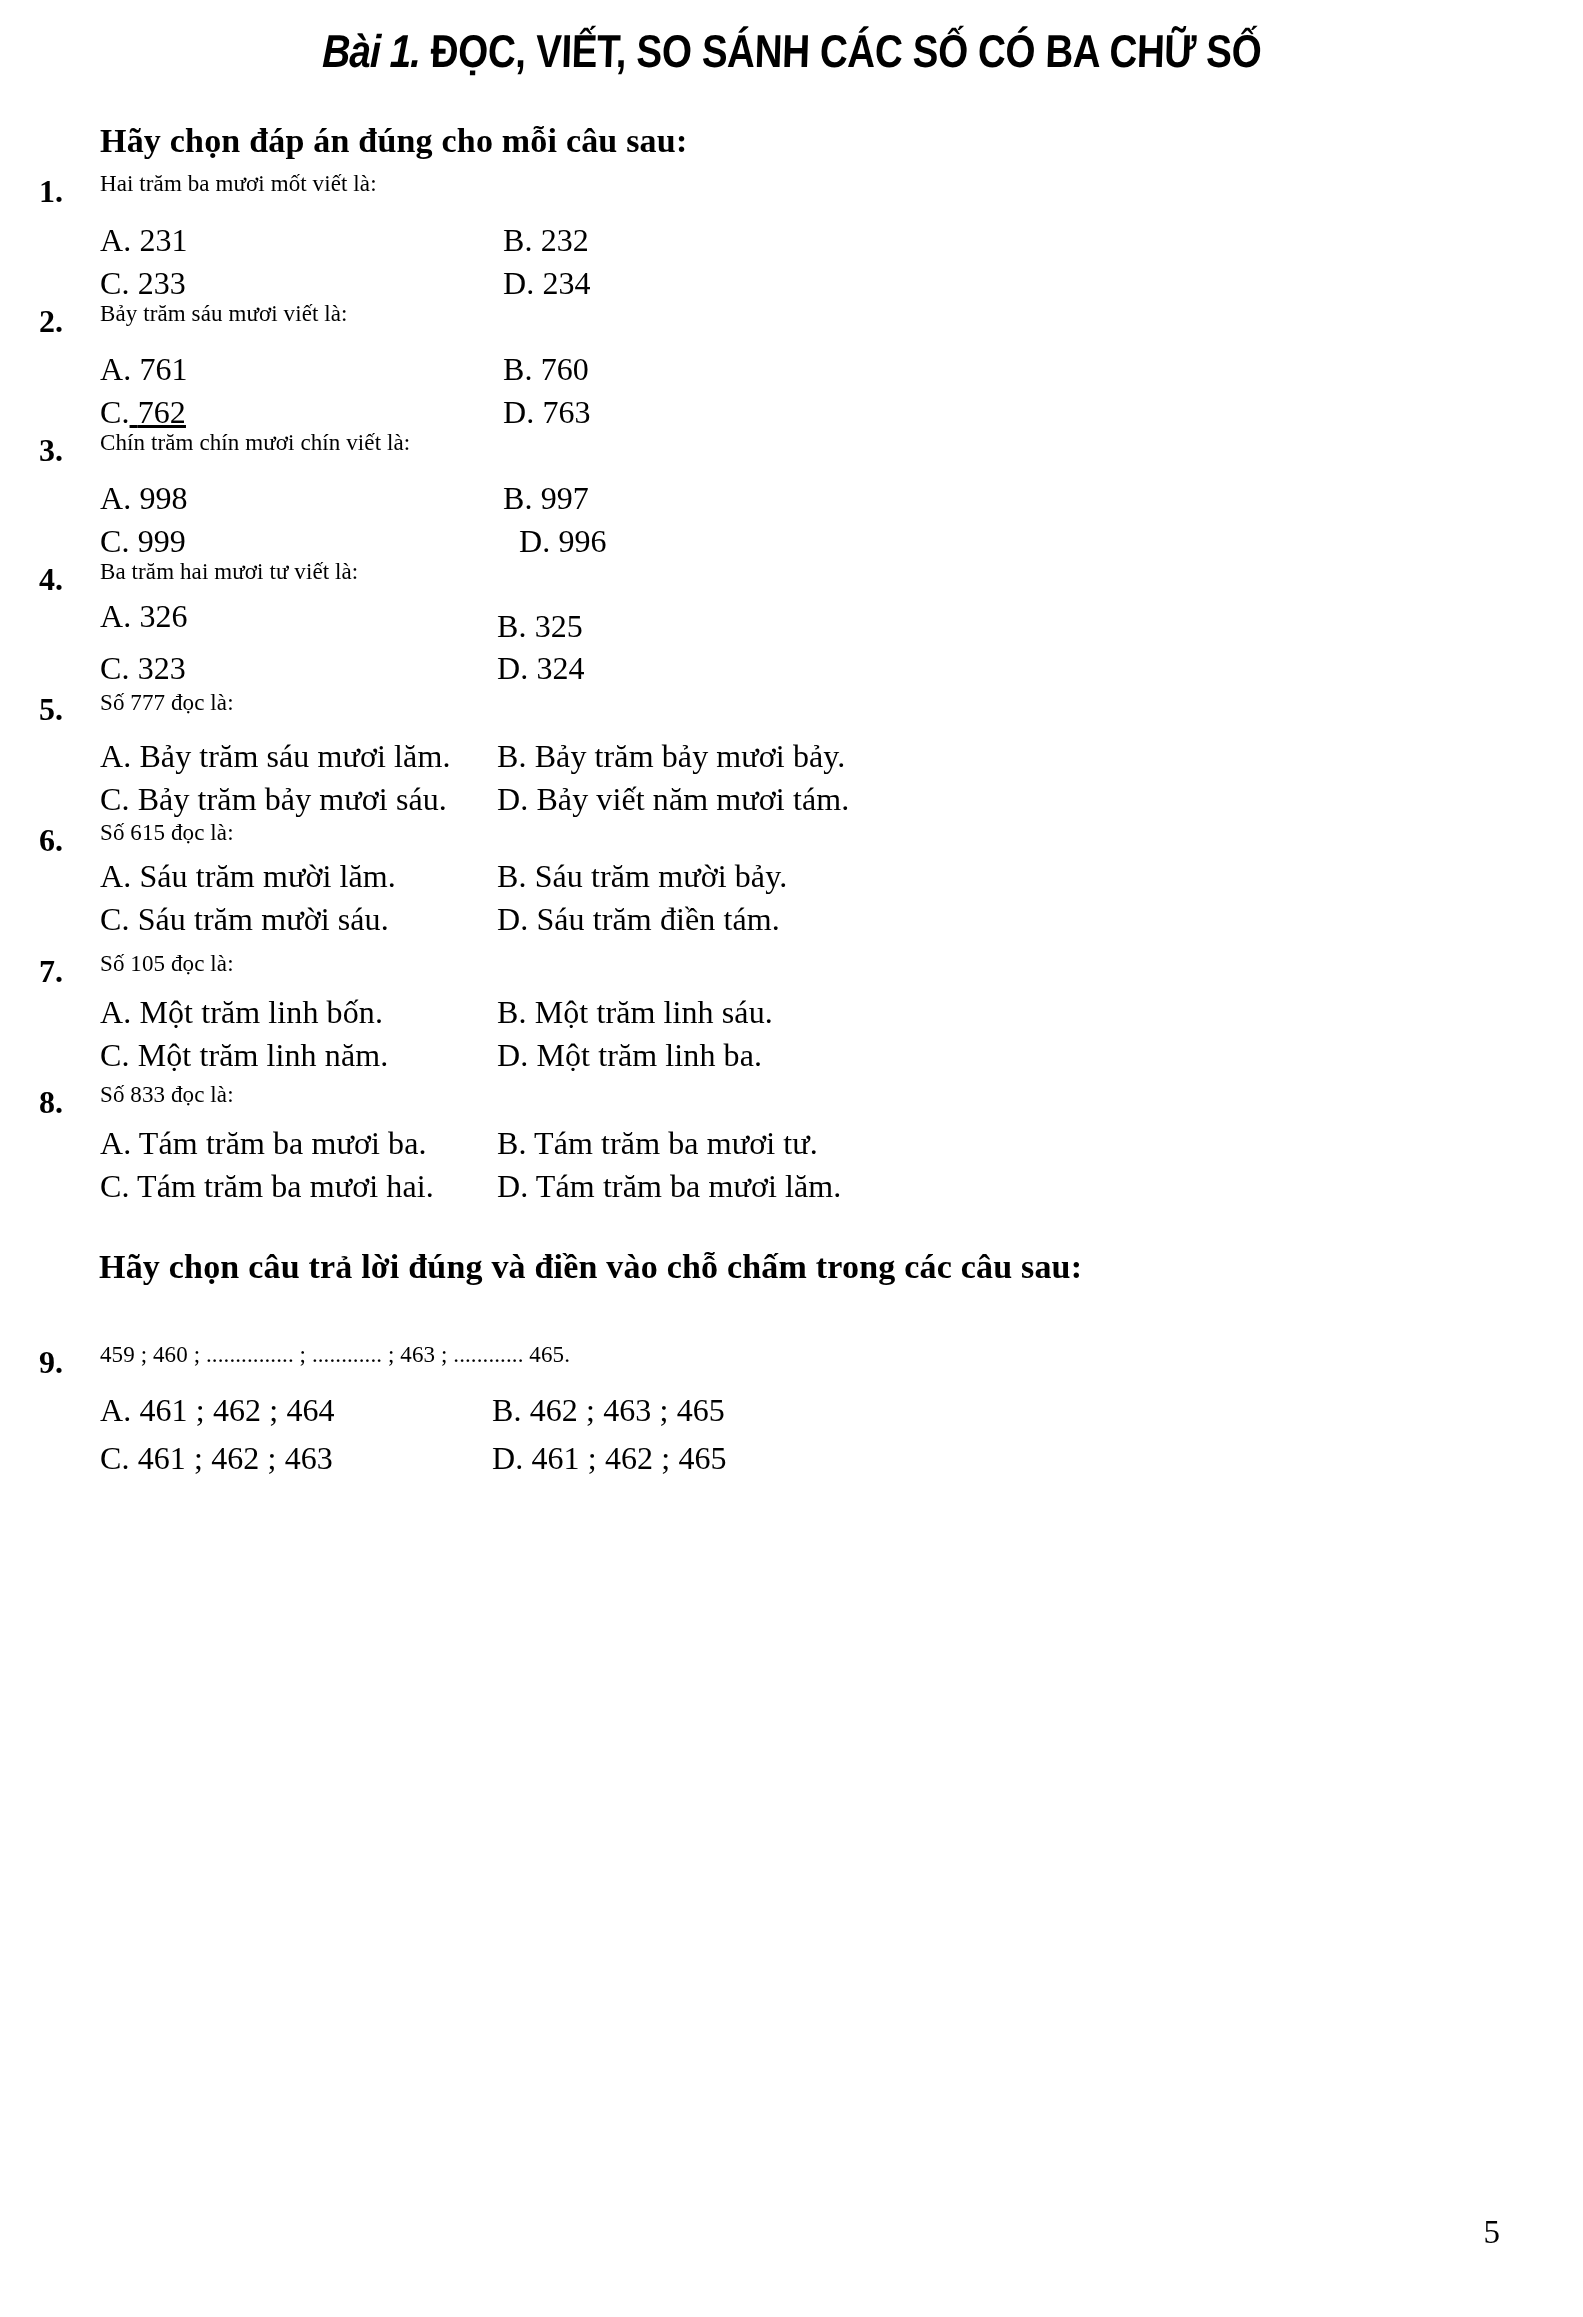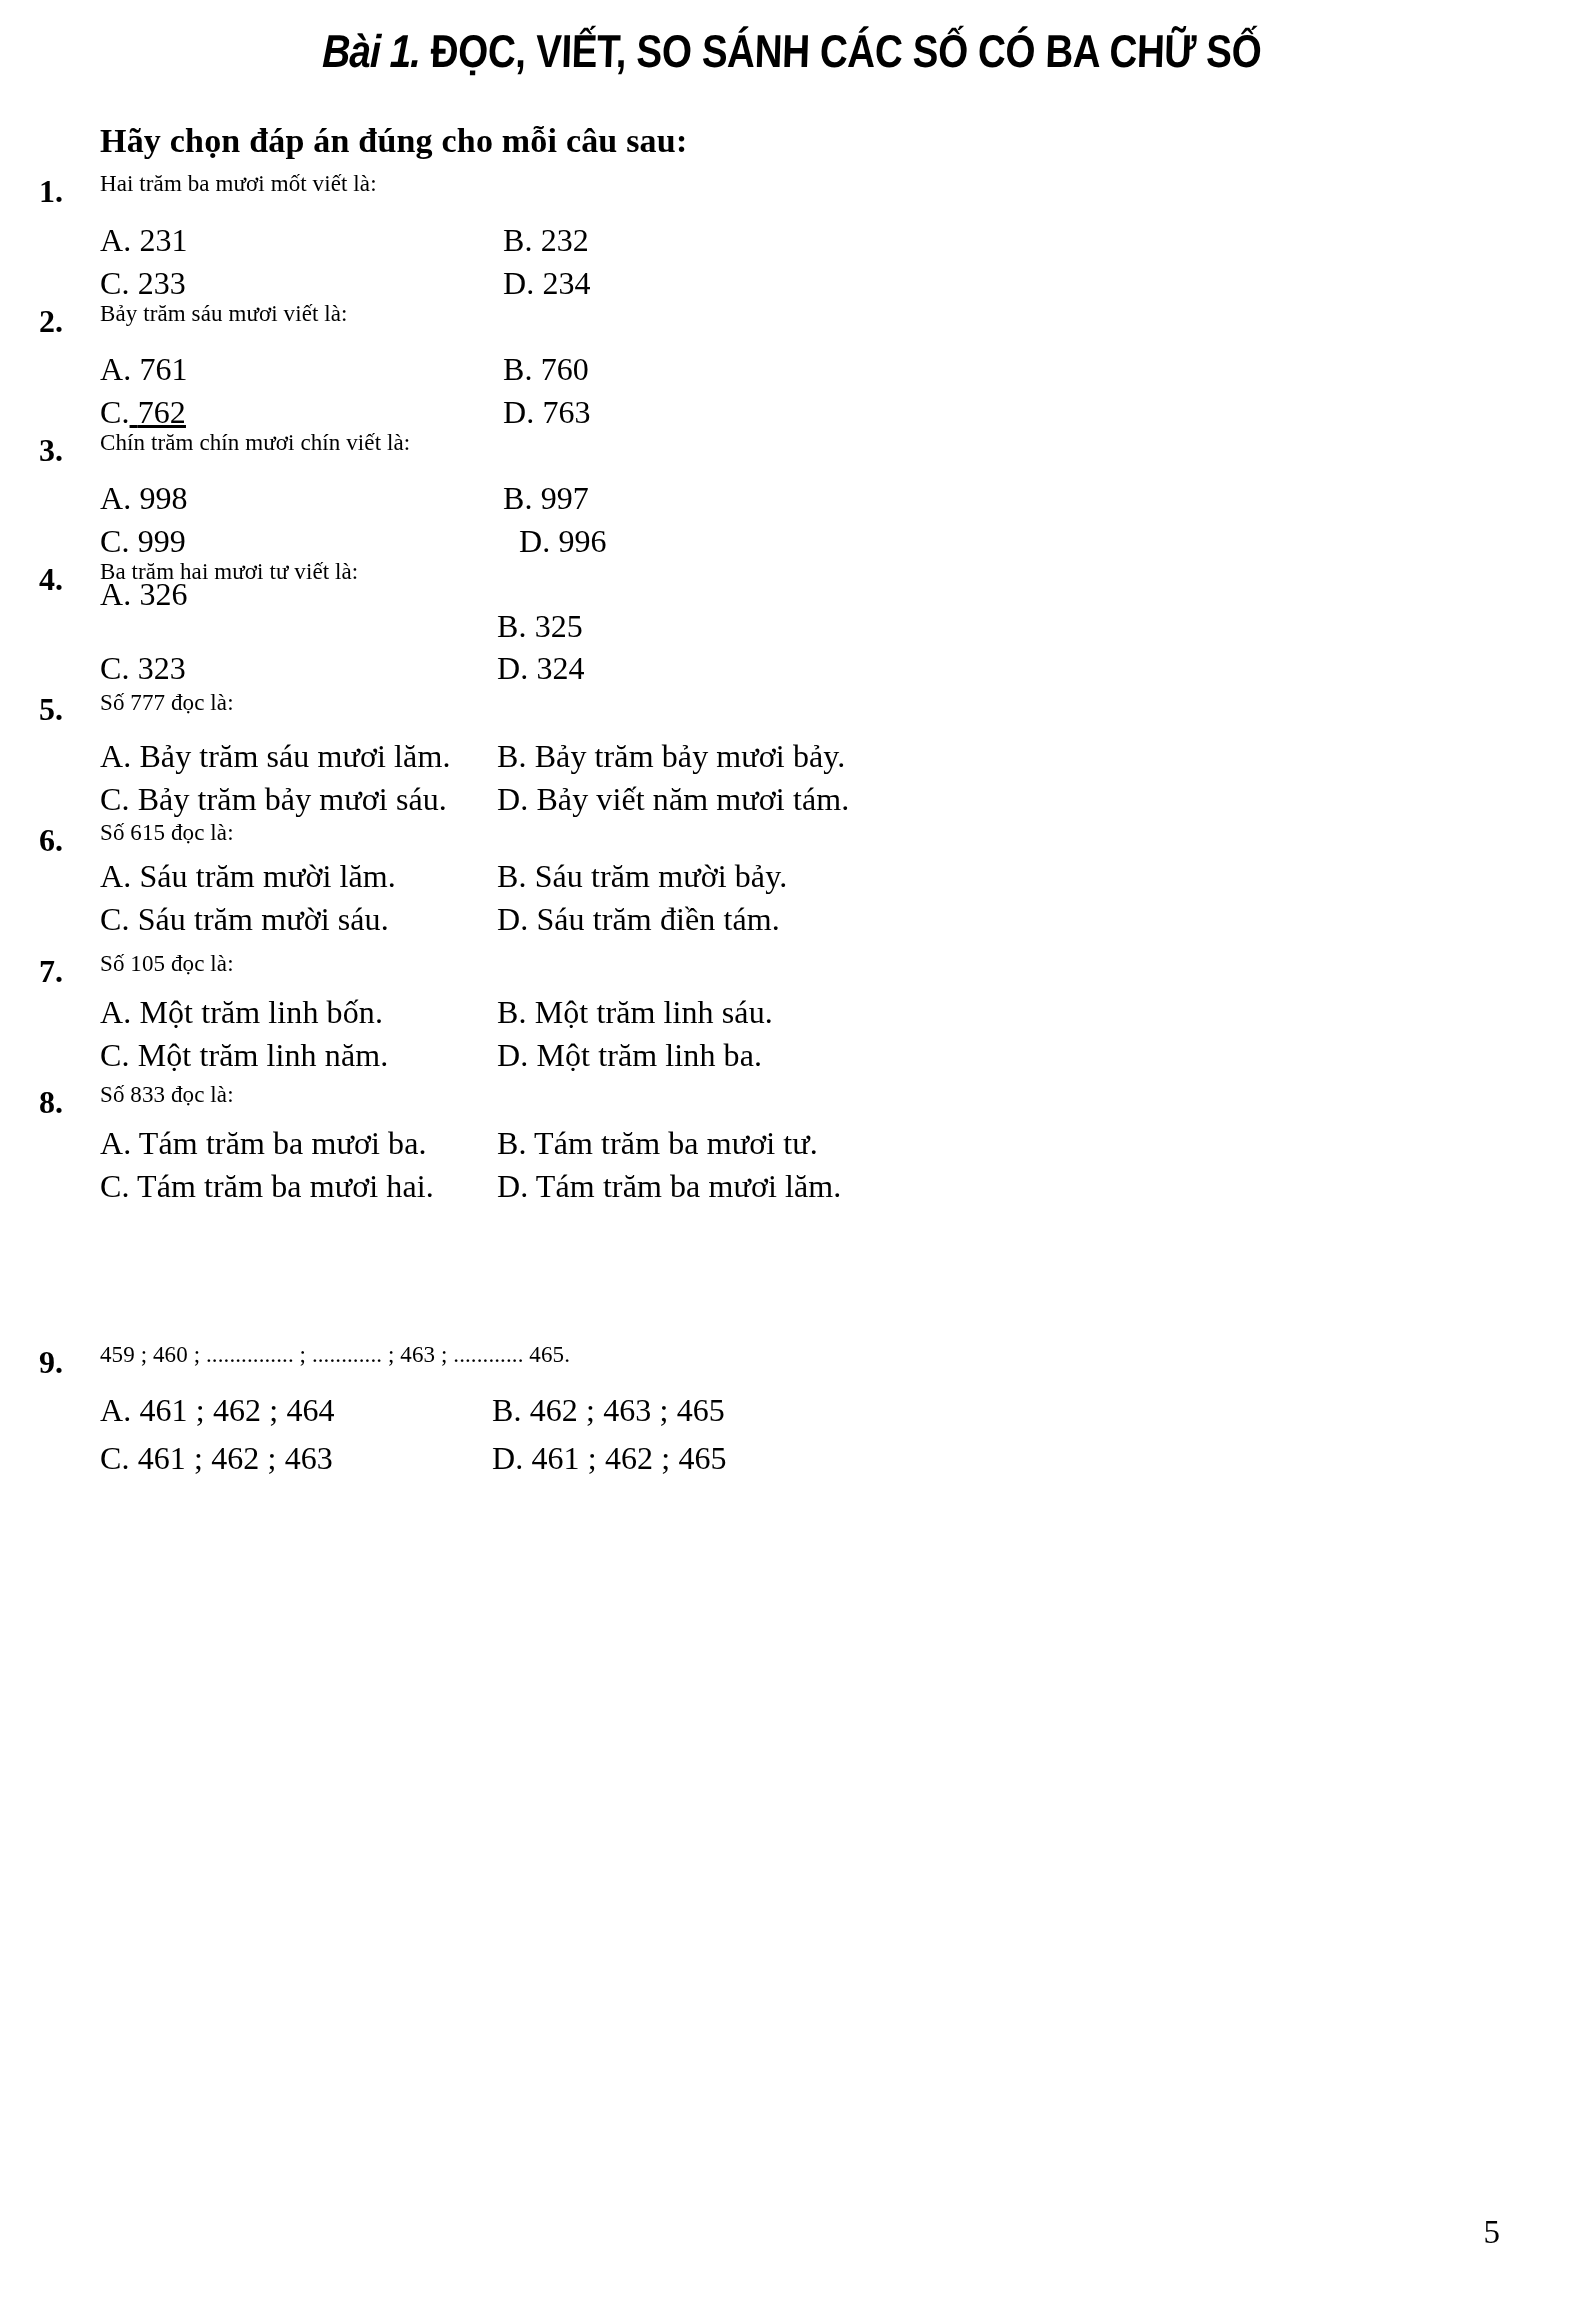--- a/index.html
+++ b/index.html
@@ -124,21 +124,21 @@
 
   <div class="qnum" style="left:39px; top:432px;">3.</div>
   <div class="qtext" style="left:100px; top:430px;">Chín trăm chín mươi chín viết là:</div>
   <div class="opt" style="left:100px; top:480px;"><span class="lab">A.</span> <span>998</span></div>
   <div class="opt" style="left:503px; top:480px;"><span class="lab">B.</span> <span>997</span></div>
   <div class="opt" style="left:100px; top:523px;"><span class="lab">C.</span> <span>999</span></div>
   <div class="opt" style="left:503px; top:523px;margin-left:16px;"><span class="lab">D.</span> <span>996</span></div>
 
   <div class="qnum" style="left:39px; top:561px;">4.</div>
   <div class="qtext" style="left:100px; top:559px;">Ba trăm hai mươi tư viết là:</div>
-  <div class="opt" style="left:100px; top:576px;"><span class="lab">A.</span> <span>326</span></div>
+  <div class="opt" style="left:100px; top:598px;"><span class="lab">A.</span> <span>326</span></div>
   <div class="opt" style="left:497px; top:608px;"><span class="lab">B.</span> <span>325</span></div>
   <div class="opt" style="left:100px; top:650px;"><span class="lab">C.</span> <span>323</span></div>
   <div class="opt" style="left:497px; top:650px;"><span class="lab">D.</span> <span>324</span></div>
 
   <div class="qnum" style="left:39px; top:691px;">5.</div>
   <div class="qtext" style="left:100px; top:690px;">Số 777 đọc là:</div>
   <div class="opt" style="left:100px; top:738px;"><span class="lab">A.</span> <span>Bảy trăm sáu mươi lăm.</span></div>
   <div class="opt" style="left:497px; top:738px;"><span class="lab">B.</span> <span>Bảy trăm bảy mươi bảy.</span></div>
   <div class="opt" style="left:100px; top:781px;"><span class="lab">C.</span> <span>Bảy trăm bảy mươi sáu.</span></div>
   <div class="opt" style="left:497px; top:781px;"><span class="lab">D.</span> <span>Bảy viết năm mươi tám.</span></div>
@@ -157,20 +157,21 @@
   <div class="opt" style="left:100px; top:1037px;"><span class="lab">C.</span> <span>Một trăm linh năm.</span></div>
   <div class="opt" style="left:497px; top:1037px;"><span class="lab">D.</span> <span>Một trăm linh ba.</span></div>
 
   <div class="qnum" style="left:39px; top:1084px;">8.</div>
   <div class="qtext" style="left:100px; top:1082px;">Số 833 đọc là:</div>
   <div class="opt" style="left:100px; top:1125px;"><span class="lab">A.</span> <span>Tám trăm ba mươi ba.</span></div>
   <div class="opt" style="left:497px; top:1125px;"><span class="lab">B.</span> <span>Tám trăm ba mươi tư.</span></div>
   <div class="opt" style="left:100px; top:1168px;"><span class="lab">C.</span> <span>Tám trăm ba mươi hai.</span></div>
   <div class="opt" style="left:497px; top:1168px;"><span class="lab">D.</span> <span>Tám trăm ba mươi lăm.</span></div>
 
+  <div class="instruction wrap2" style="left:39px; top:1241px;">Hãy chọn câu trả lời đúng và điền vào chỗ chấm trong các câu sau:</div>
 
   <div class="qnum" style="left:39px; top:1344px;">9.</div>
   <div class="qtext" style="left:100px; top:1342px;">459 ; 460 ; ............... ; ............ ; 463 ; ............ 465.</div>
   <div class="opt" style="left:100px; top:1392px;"><span class="lab">A.</span> <span>461 ; 462 ; 464</span></div>
   <div class="opt" style="left:492px; top:1392px;"><span class="lab">B.</span> <span>462 ; 463 ; 465</span></div>
   <div class="opt" style="left:100px; top:1440px;"><span class="lab">C.</span> <span>461 ; 462 ; 463</span></div>
   <div class="opt" style="left:492px; top:1440px;"><span class="lab">D.</span> <span>461 ; 462 ; 465</span></div>
 
   <div class="page-number">5</div>
 

